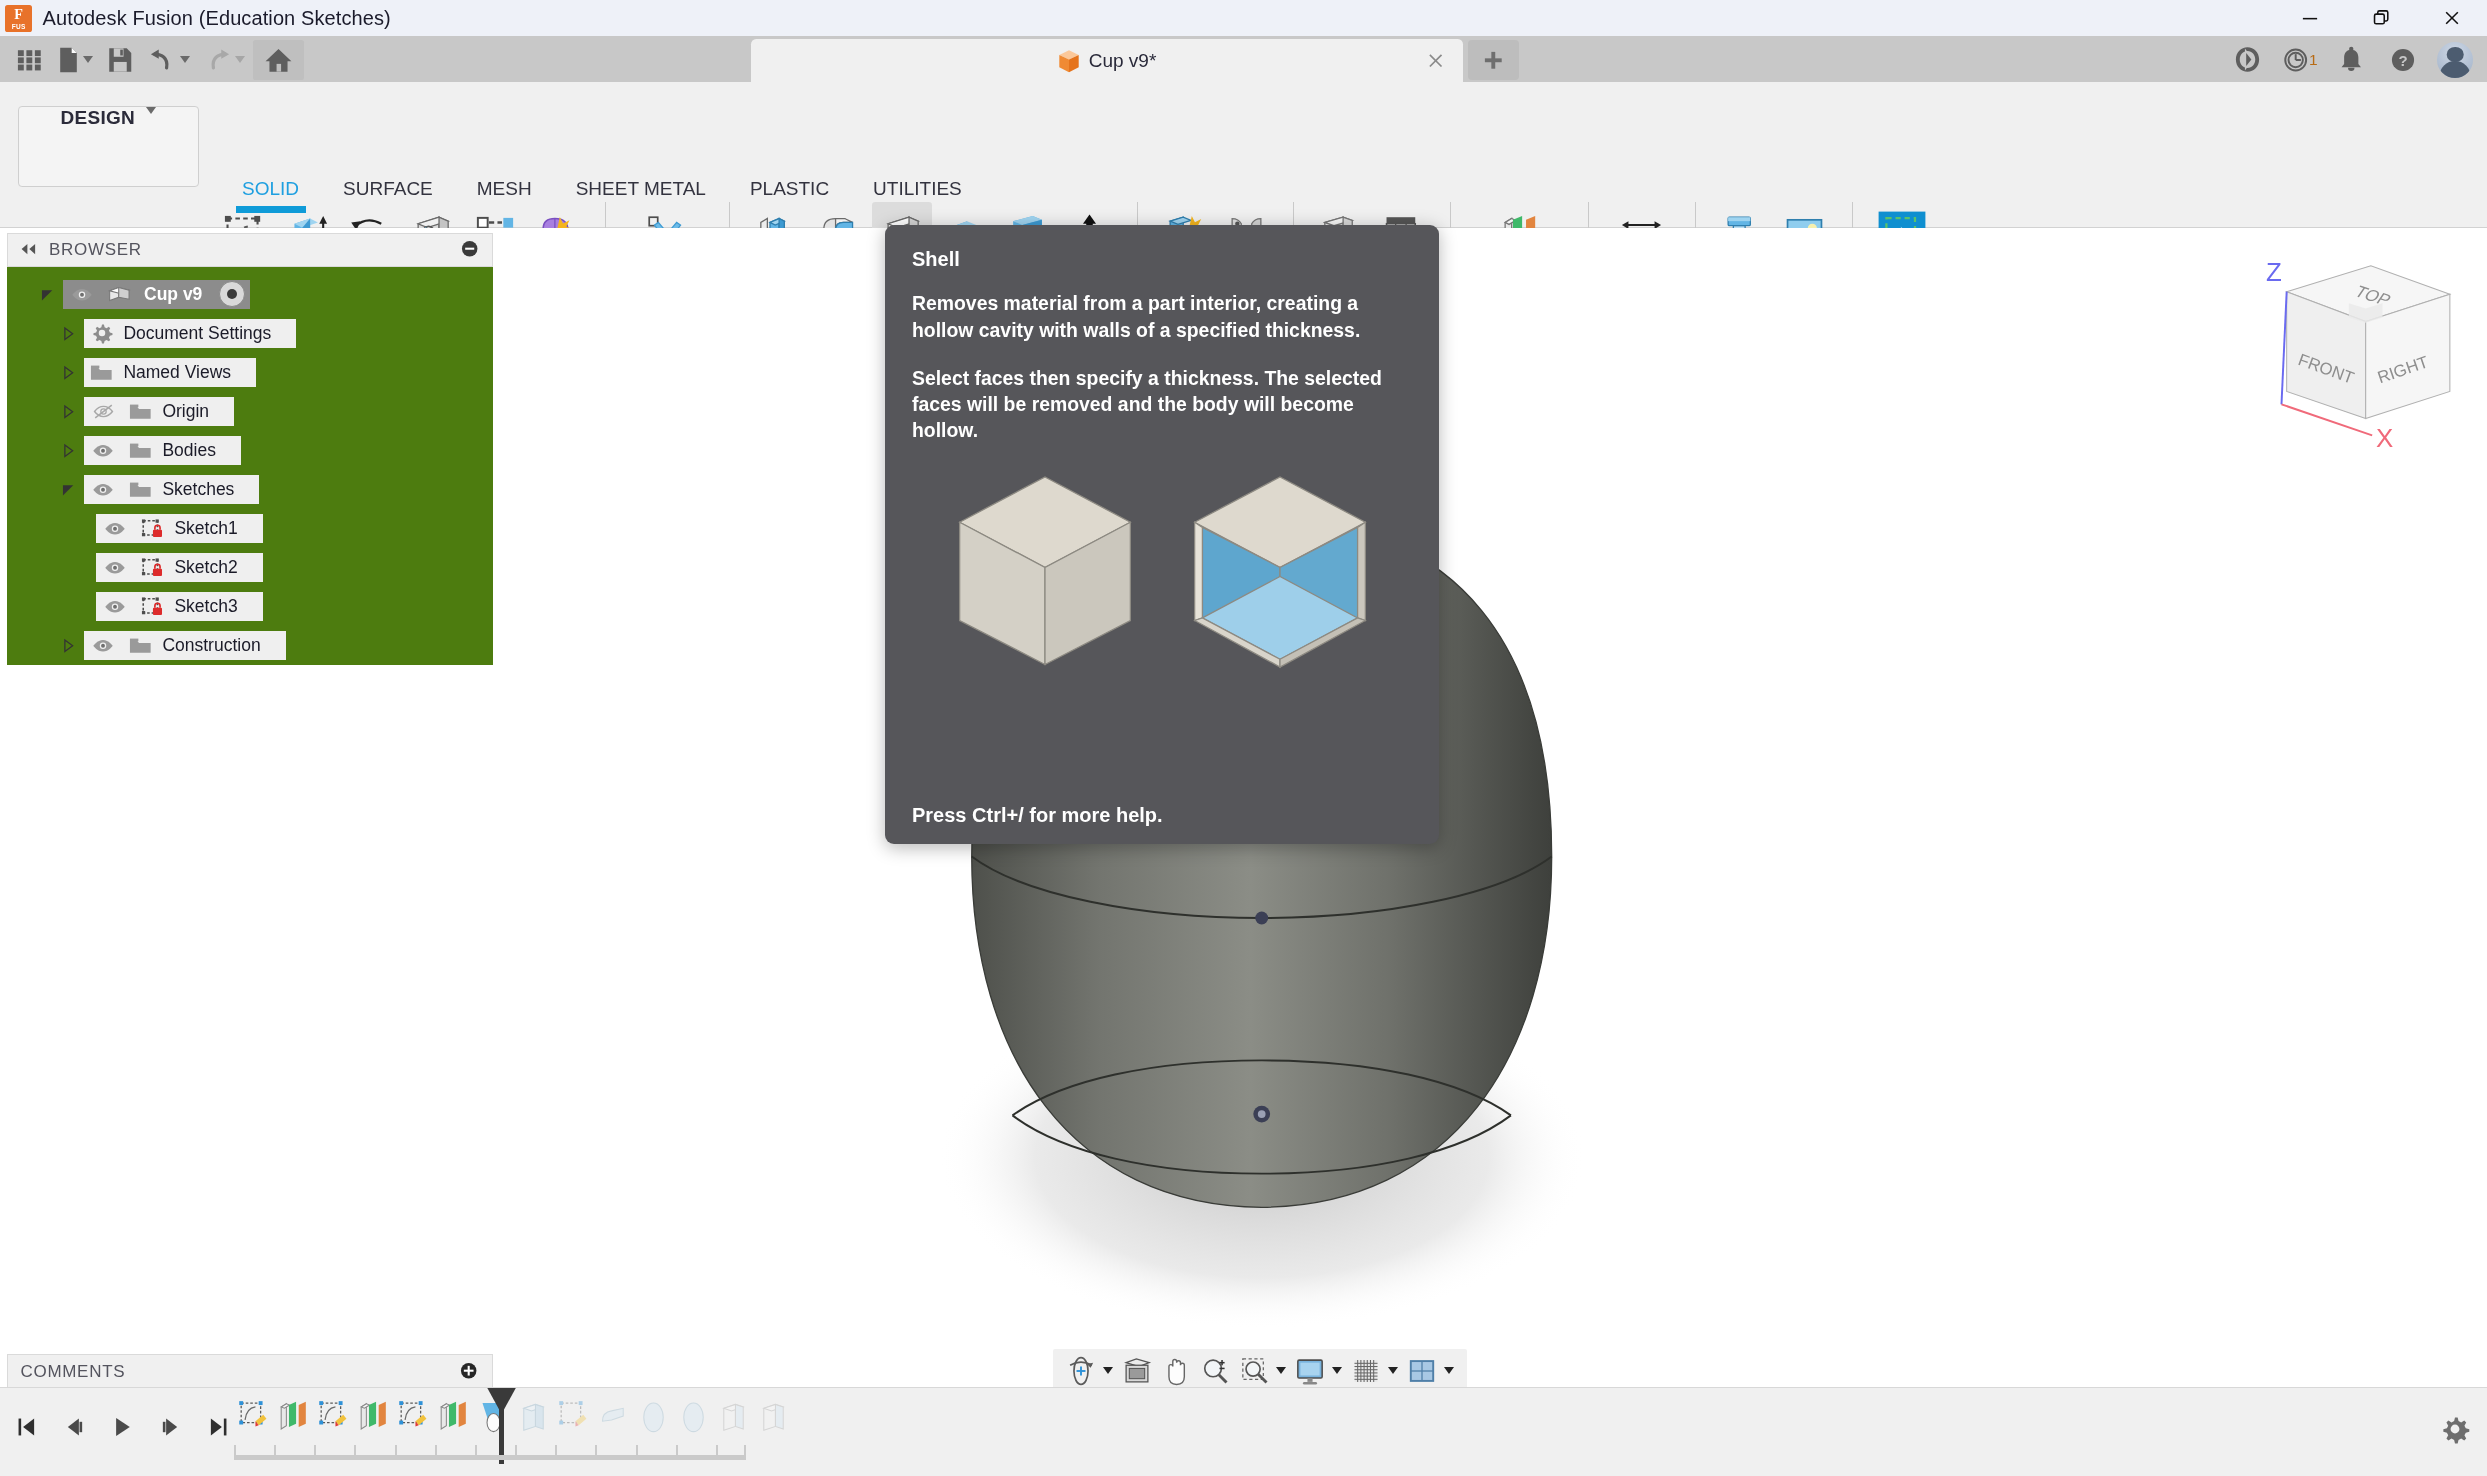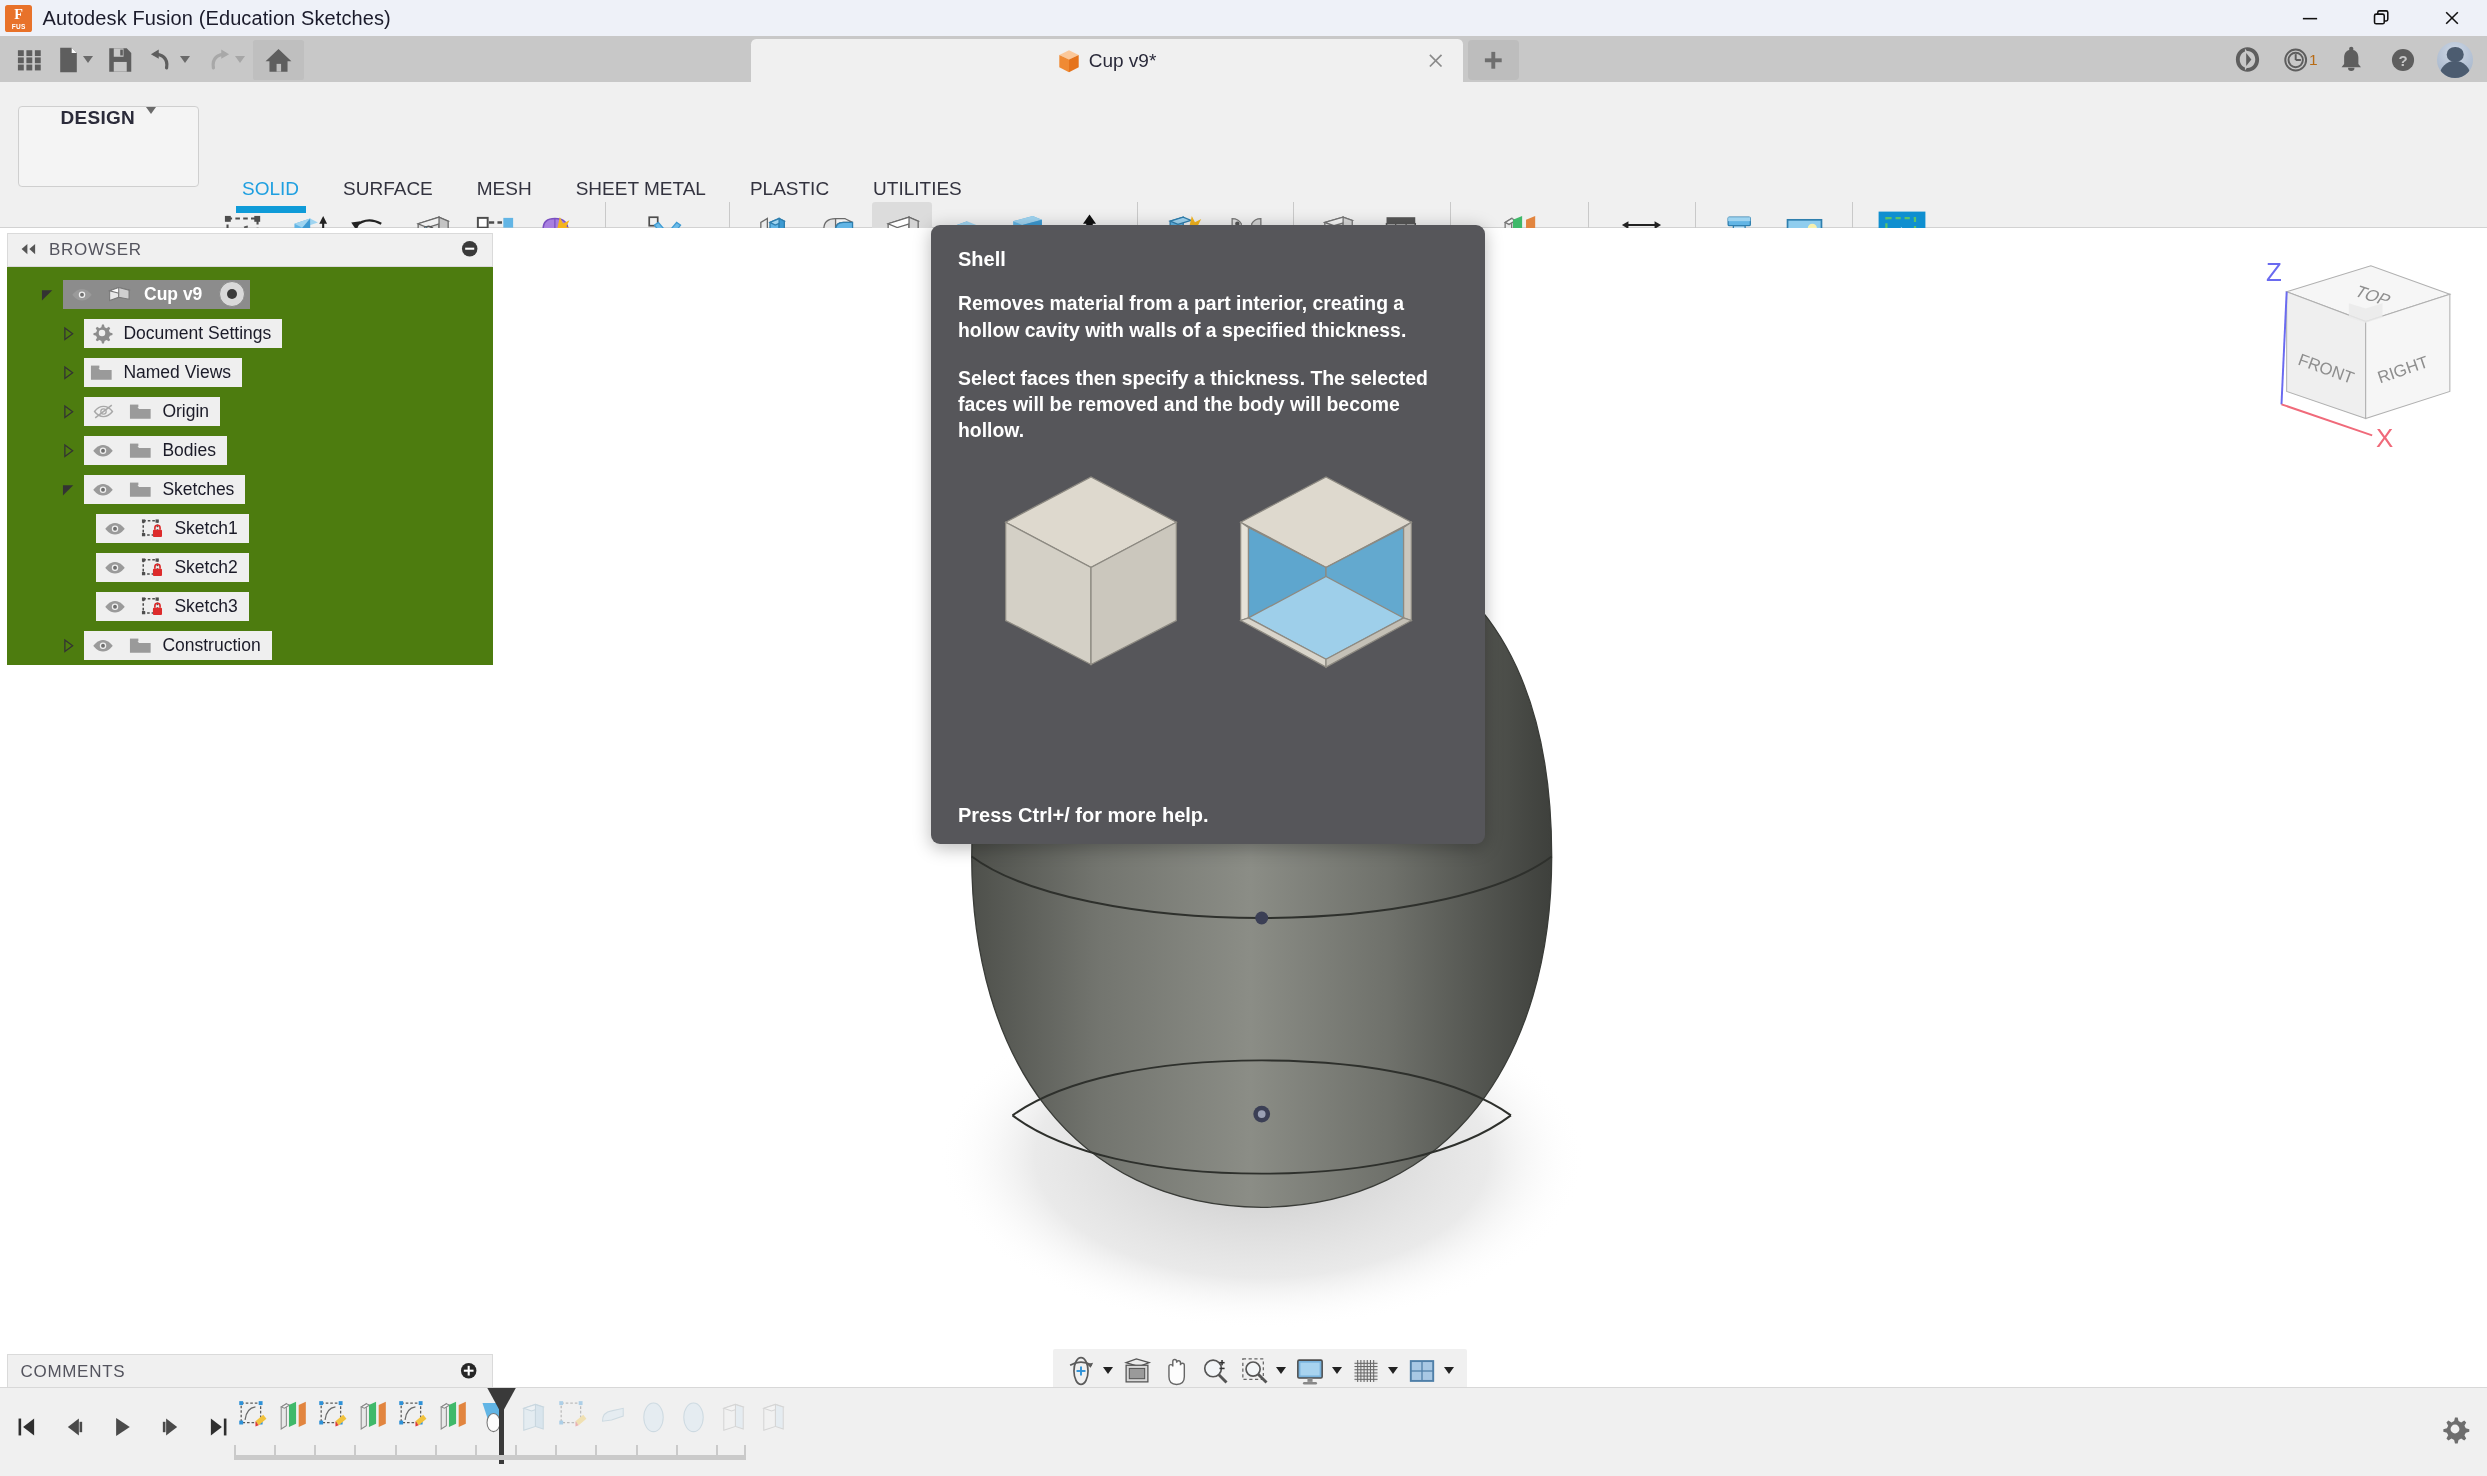--- a/index.html
+++ b/index.html
@@ -132,21 +132,21 @@
     height: 34px; background: #f0f0f0; border: 0.6px solid #dadada;
     display: flex; align-items: center; padding: 0 11.7px; gap: 10.4px;
   }
   .panel-head .ptitle { font-size: 17px; color: #54545e; letter-spacing: 0.7px; }
   .panel-head .collapse { margin-left: auto; }
   .tree { padding-top: 7.8px; }
   .trow { height: 39px; display: flex; align-items: center; font-size: 17.5px; color: #1b1b28; }
   .twist { width: 30px; display: flex; align-items: center; justify-content: center; flex: none; }
   .eye { width: 39px; display: flex; align-items: center; justify-content: center; flex: none; }
   .ficon { width: 36px; display: flex; align-items: center; justify-content: center; flex: none; }
-  .tlabel-wrap { background: #efefef; display: flex; align-items: center; height: 28.5px; padding-right: 11px; }
+  .tlabel-wrap { background: #efefef; display: flex; align-items: center; height: 28.5px; padding-right: 25px; }
   .trow.root .tlabel-wrap { background: #8c8c8c; padding-right: 0; }
   .trow.root .tlabel { color: #fff; font-weight: bold; padding: 0 11.7px 0 6.5px; }
   .tlabel { padding-left: 3.9px; }
   .radio-dot {
     width: 26px; height: 26px; border-radius: 50%; background: #d9d9d9; border: 1.3px solid #8a8a8a;
     display: flex; align-items: center; justify-content: center; margin: 0 5.2px;
   }
   .radio-dot i { width: 10.4px; height: 10.4px; border-radius: 50%; background: #3a3a3a; display: block; }
 
   .comments {
@@ -160,21 +160,21 @@
   
   .canvas {
     position: absolute; left: 0; top: 228px; width: 2487px; height: 1159px;
     background: #ffffff; overflow: hidden;
   }
   .cup { position: absolute; left: 907px; top: 214px; }
   .viewcube { position: absolute; right: 19.4px; top: 13px; }
 
   
   .tooltip {
-    position: absolute; left: 931px; top: 225px; width: 554px; height: 619px;
+    position: absolute; left: 885px; top: 225px; width: 554px; height: 619px;
     background: #56565a; border-radius: 9px; color: #fff; padding: 23px 26px 0 27px;
     box-shadow: 0 3.9px 18px rgba(0,0,0,.28);
   }
   .tt-title { font-size: 20px; font-weight: bold; margin-bottom: 19.4px; }
   .tt-p { font-size: 19.4px; font-weight: bold; line-height: 1.35; margin-bottom: 22px; }
   .tt-art { margin-top: 11.7px; display: flex; justify-content: center; gap: 41px; }
   .tt-foot { position: absolute; left: 27px; bottom: 17px; font-size: 20px; font-weight: bold; }
 
   
   .navbar {

